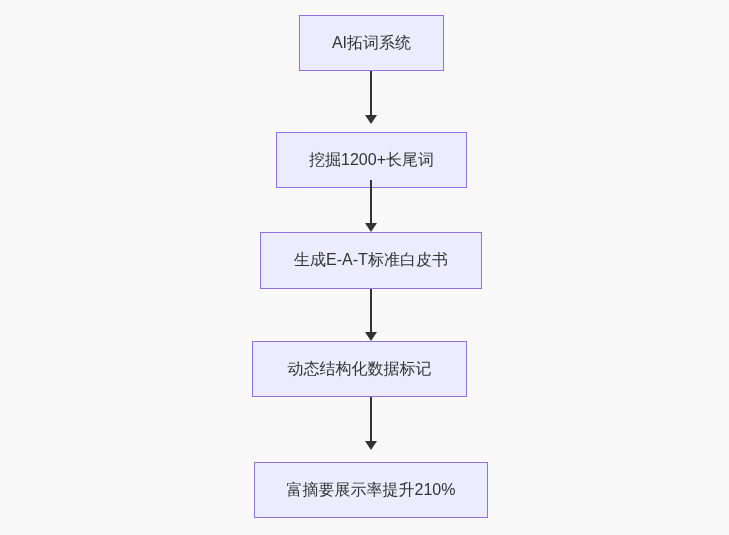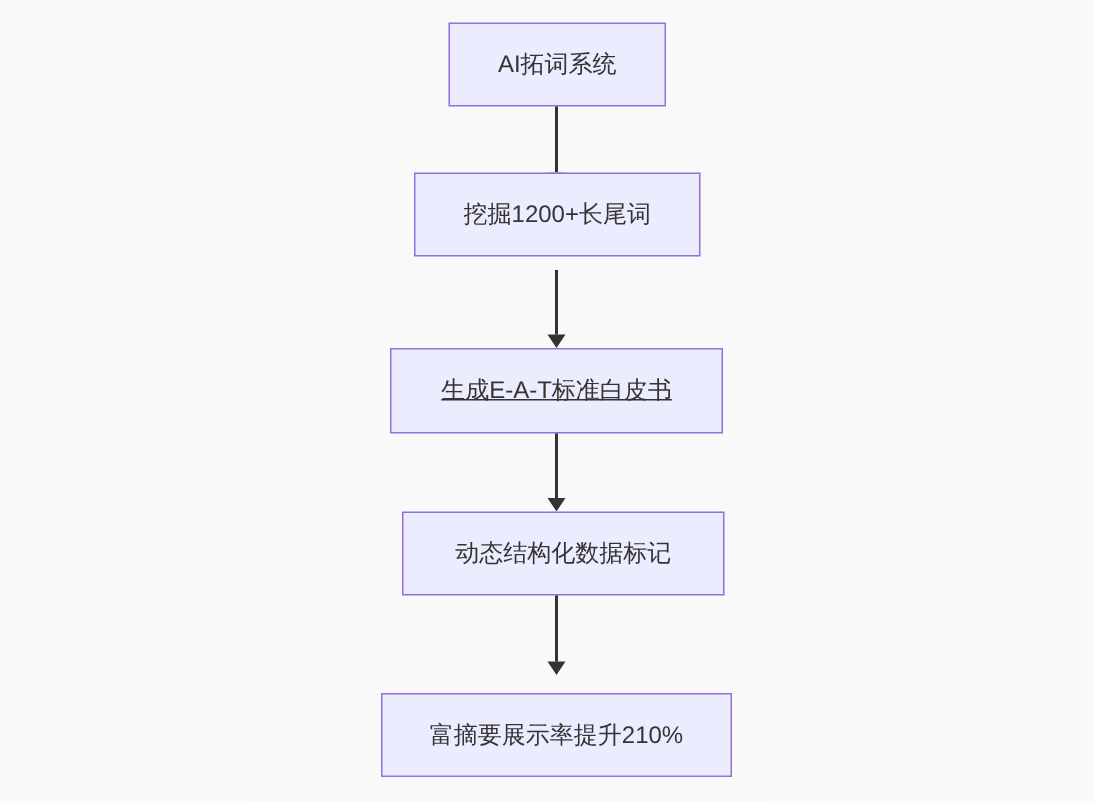--- a/index.html
+++ b/index.html
@@ -25,23 +25,23 @@
     border: 1px solid var(--node-border, #9370DB);
     color: var(--node-text, #333333);
     font-size: 16px;
     display: flex;
     align-items: center;
     justify-content: center;
     text-align: center;
     white-space: nowrap;
   }
   .node-1 { left: 299px; top: 15px;  width: 145px; height: 56px; }
-  .node-2 { left: 276px; top: 115px; width: 191px; height: 56px; }
-  .node-3 { left: 260px; top: 232px; width: 222px; height: 57px; text-decoration: underline; }
-  .node-4 { left: 268px; top: 341px; width: 215px; height: 56px; }
+  .node-2 { left: 276px; top: 132px; width: 191px; height: 56px; }
+  .node-3 { left: 260px; top: 232px; width: 222px; height: 57px; }
+  .node-4 { left: 252px; top: 341px; width: 215px; height: 56px; }
   .node-5 { left: 254px; top: 462px; width: 234px; height: 56px; }
 
   .arrow-line {
     position: absolute;
     left: 370px;
     width: 2px;
     background: var(--arrow, #333333);
   }
   .arrow-head {
     position: absolute;

